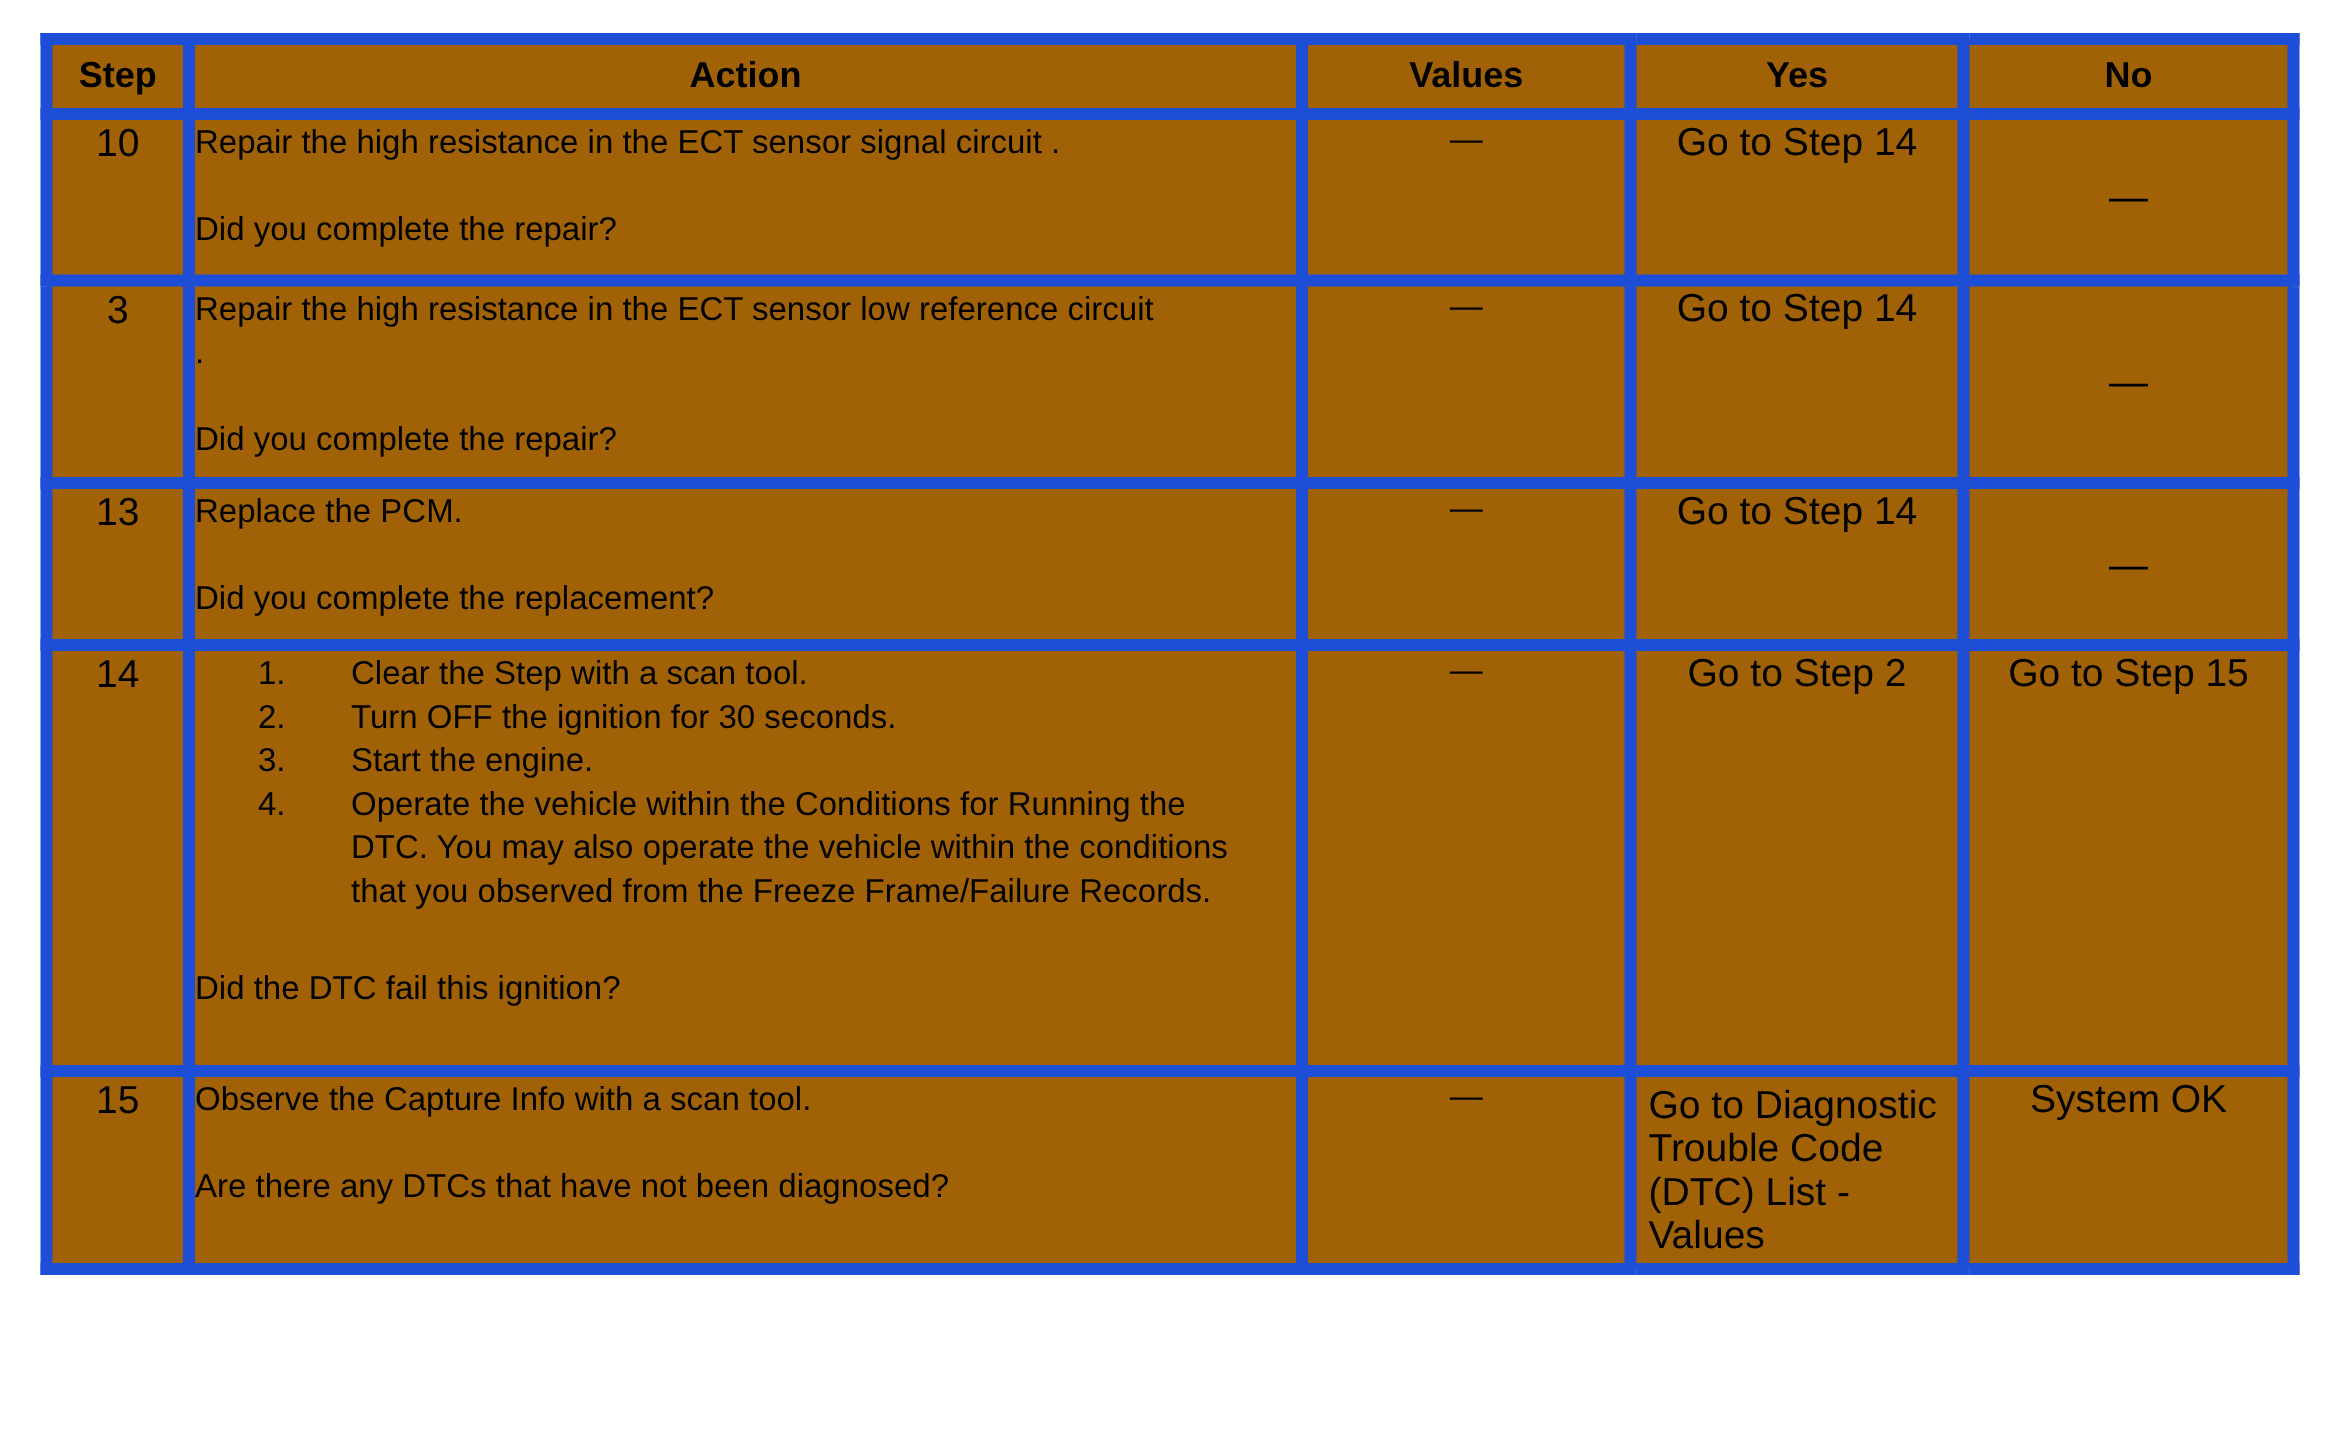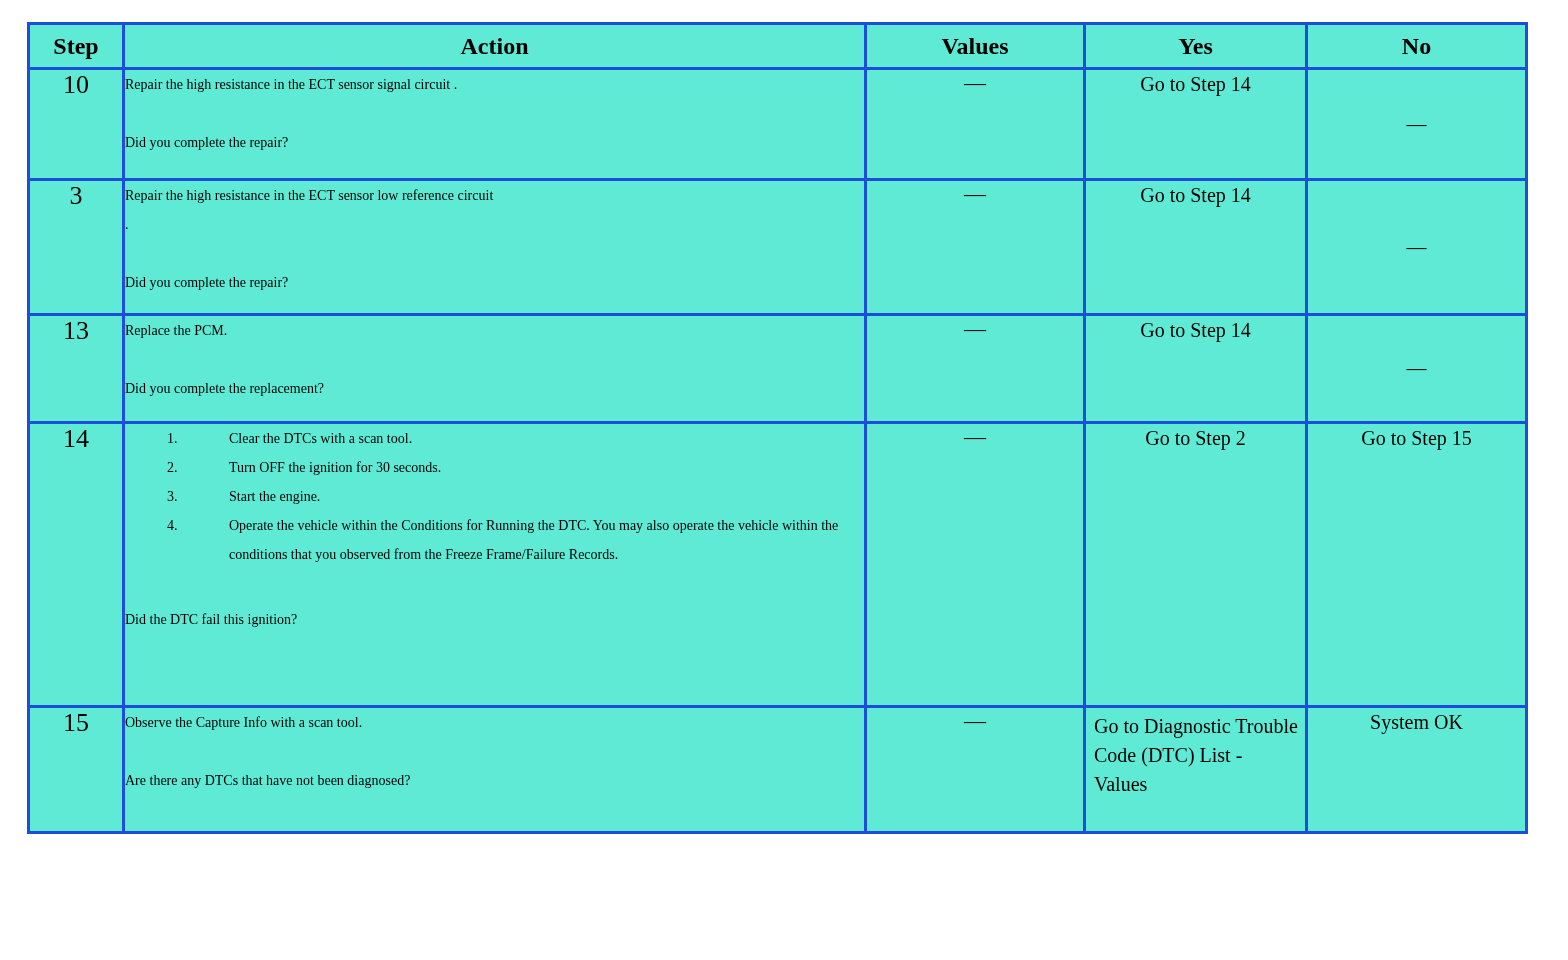--- a/index.html
+++ b/index.html
@@ -26,25 +26,24 @@
     position: absolute;
     left: 27px;
     top: 22px;
     width: 1498px;
     border-collapse: collapse;
     table-layout: fixed;
     background: #ffffff;
   }
 
   table.diag td, table.diag th {
-    border: 3px solid #1d4ed8;
+    border: 8px solid #1d4ed8;
     padding: 0;
     vertical-align: top;
-    background: #5eead4;
-    font-family: Liberation Serif, serif;
+    background: #a16207;
   }
 
   
   col.c-step   { width: 95px;  }
   col.c-action { width: 742px; }
   col.c-values { width: 219px; }
   col.c-yes    { width: 222px; }
   col.c-no     { width: 220px; }
 
   
@@ -59,35 +58,35 @@
 
   td.step-cell {
     vertical-align: middle;
     text-align: center;
     font-size: 26px;
   }
 
   td.action-cell {
     vertical-align: top;
     text-align: left;
-    font-size: 14px;
+    font-size: 22px;
     line-height: 29px;
     padding: 4px 6px 4px 8px;
   }
 
   td.values-cell {
     vertical-align: middle;
     text-align: center;
     font-size: 22px;
   }
 
   td.yes-cell, td.no-cell {
     vertical-align: bottom;
     text-align: center;
-    font-size: 20px;
+    font-size: 26px;
     padding: 0 6px 8px 6px;
     line-height: 29px;
     margin-top: 44px;
   }
 
   td.yes-cell.topleft {
     vertical-align: top;
     text-align: left;
     padding: 4px 6px 4px 8px;
   }
@@ -204,21 +203,21 @@
         <td class="yes-cell">Go to Step 14</td>
         <td class="no-cell" style="vertical-align:middle;padding-bottom:0">—</td>
       </tr>
 
       <tr style="height:284px">
         <td class="step-cell">14</td>
         <td class="action-cell">
           <ol class="steplist">
             <li>
               <span class="num">1.</span>
-              <span>Clear the DTCs with a scan tool.</span>
+              <span>Clear the Step with a scan tool.</span>
             </li>
             <li>
               <span class="num">2.</span>
               <span>Turn OFF the ignition for 30 seconds.</span>
             </li>
             <li>
               <span class="num">3.</span>
               <span>Start the engine.</span>
             </li>
             <li style="padding-right:24px">

